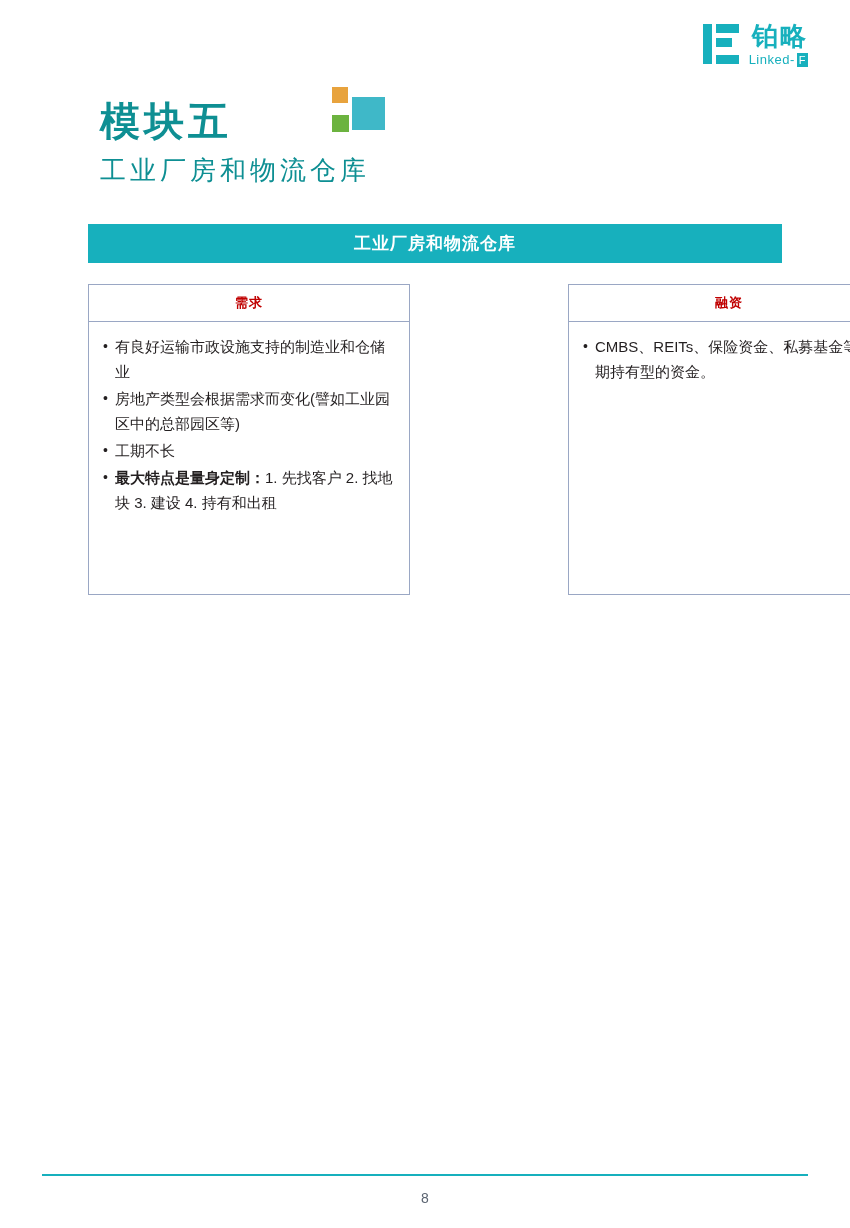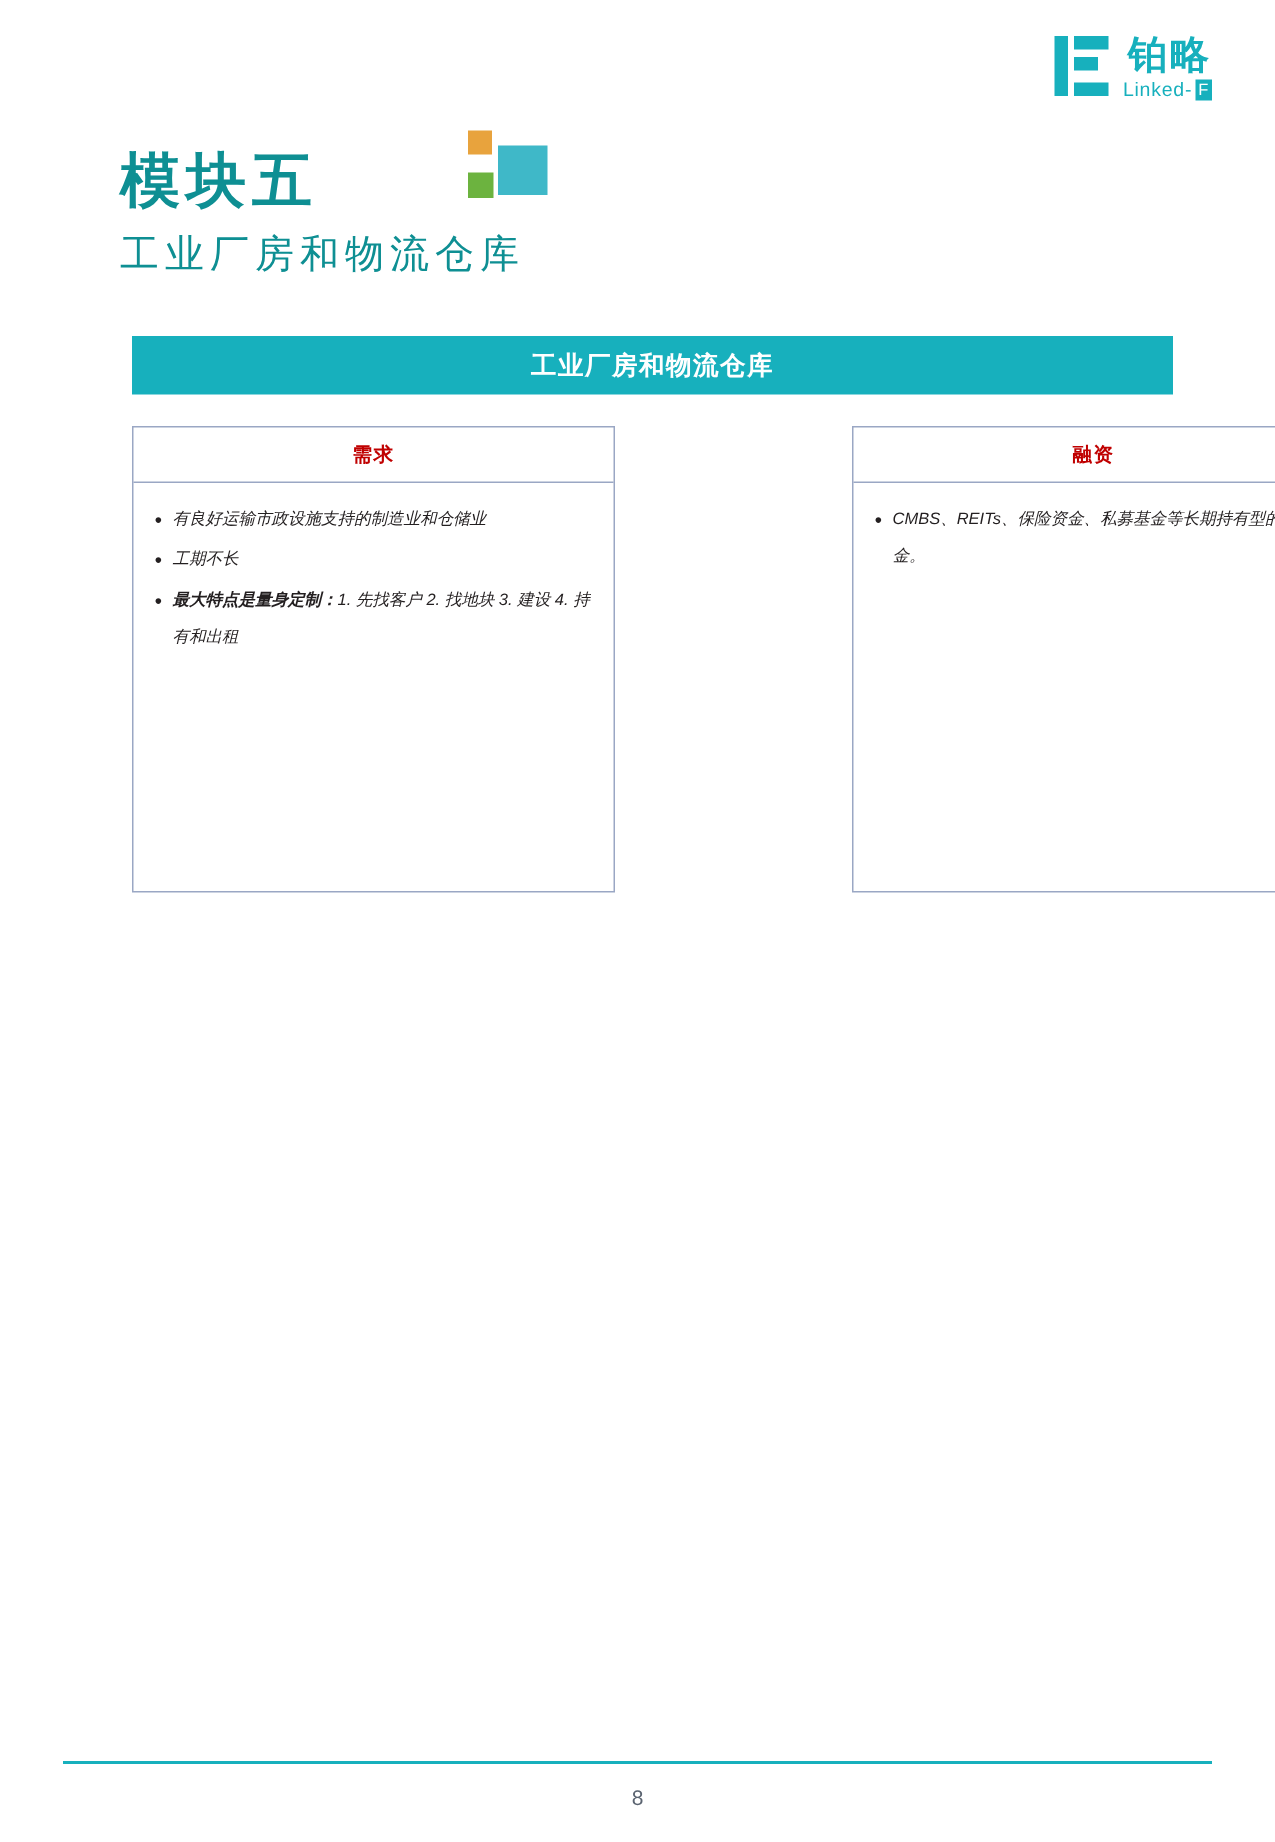--- a/index.html
+++ b/index.html
@@ -93,21 +93,21 @@
     color: #ffffff;
     font-size: 11px;
     line-height: 12px;
     padding: 1px 2px;
     margin-left: 2px;
   }
 
   
   .module-heading {
     position: absolute;
-    left: 80px;
+    left: 100px;
     top: 95px;
   }
   .module-title {
     font-family: "DejaVu Serif", serif;
     font-size: 40px;
     font-weight: bold;
     color: #0e8f93;
     letter-spacing: 4px;
     line-height: 52px;
   }
@@ -200,25 +200,24 @@
     box-sizing: border-box;
   }
   .bullet-list {
     list-style: none;
     margin: 0;
     padding: 0;
   }
   .bullet-list li {
     position: relative;
     padding-left: 12px;
-    font-size: 11px;
+    font-size: 15px;
     line-height: 25px;
     color: #231f20;
     margin-bottom: 2px;
-    font-style: italic;
   }
   .bullet-list li::before {
     content: "\2022";
     position: absolute;
     left: 0;
     top: 0;
     font-size: 14px;
     line-height: 25px;
   }
   .bullet-list li b {
@@ -276,20 +275,21 @@
 
 <div class="banner">工业厂房和物流仓库</div>
 
 <div class="panels">
 
   <div class="panel">
     <div class="panel-header">需求</div>
     <div class="panel-body">
       <ul class="bullet-list">
         <li>有良好运输市政设施支持的制造业和仓储业</li>
+        <li>房地产类型会根据需求而变化(譬如工业园区中的总部园区等)</li>
         <li>工期不长</li>
         <li><b>最大特点是量身定制：</b><span>1. 先找客户 2. 找地块 3. 建设 4. 持有和出租</span></li>
       </ul>
     </div>
   </div>
 
   <div class="panel">
     <div class="panel-header">融资</div>
     <div class="panel-body">
       <ul class="bullet-list">

